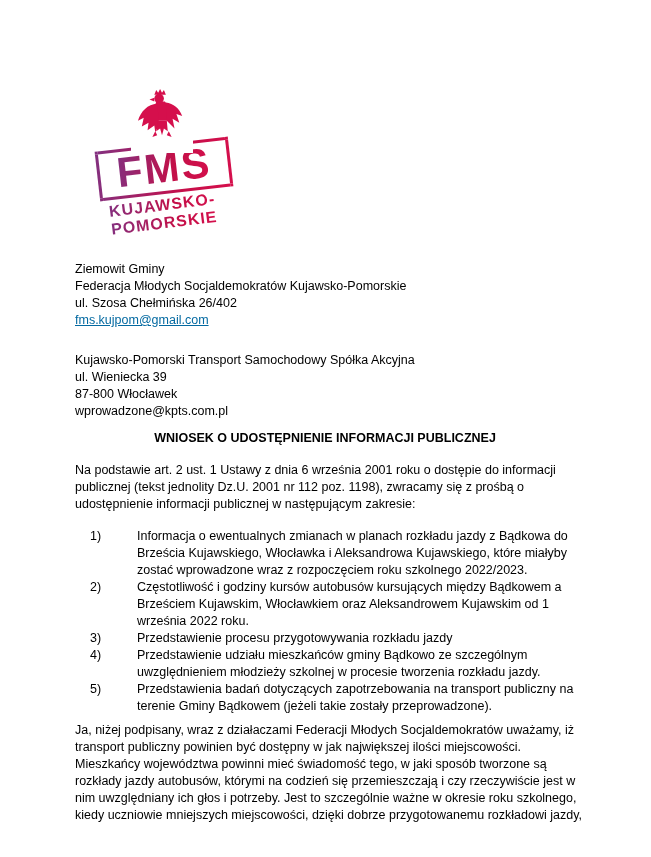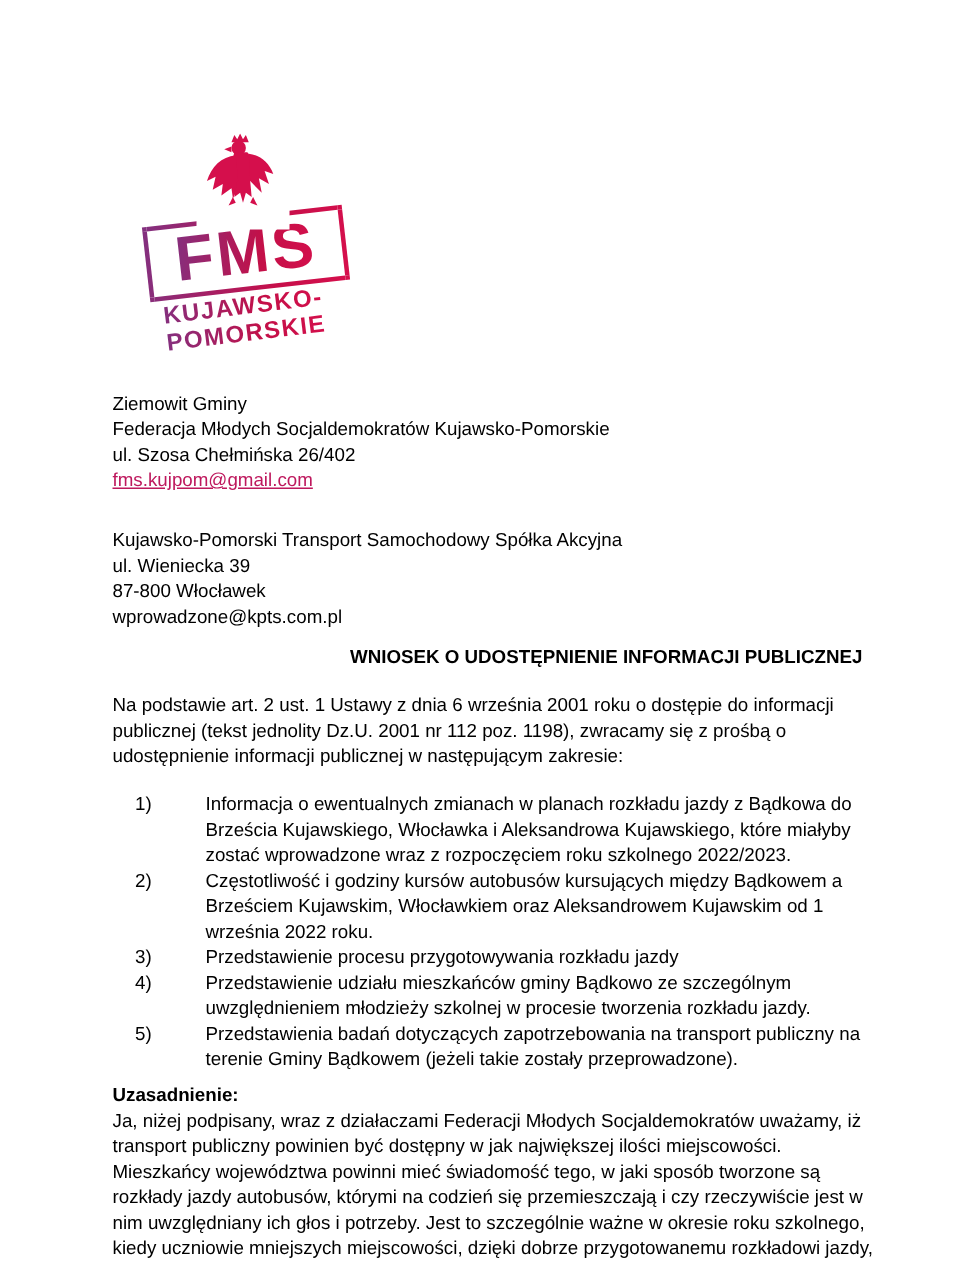--- a/index.html
+++ b/index.html
@@ -34,23 +34,23 @@
   }
   .region {
     left:108px; top:203px; transform:rotate(-7deg); transform-origin:left top;
     font-weight:bold; font-size:16px; line-height:18px; letter-spacing:1px;
     z-index:2;
   }
 
   
   .sender    { left:75px; top:261px; width:510px; }
   .sender div, .recipient div { height:17px; }
-  .email-link { color:#be185d; text-decoration:underline; cursor:pointer; }
+  .email-link { color:#0369a1; text-decoration:underline; cursor:pointer; }
   .recipient { left:75px; top:352px; width:500px; text-align:left; }
-  .doc-title { left:75px; top:430px; width:500px; text-align:right; font-weight:bold; }
+  .doc-title { left:75px; top:430px; width:500px; text-align:center; font-weight:bold; }
   .intro     { left:75px; top:462px; width:510px; }
   .request-list { left:75px; top:528px; width:514px; margin:0; padding:0; list-style:none; }
   .request-list li { display:flex; padding-left:15px; margin:0; }
   .request-list .num { flex:none; width:18px; }
   .request-list .txt { flex:1;margin-left:29px; }
   .justification { left:75px; top:722px; width:510px; }
   .just-heading { font-weight:bold; }
 </style>
 </head>
 <body>
@@ -115,15 +115,14 @@
     <span class="num">4)</span>
     <span class="txt">Przedstawienie udziału mieszkańców gminy Bądkowo ze szczególnym uwzględnieniem młodzieży szkolnej w procesie tworzenia rozkładu jazdy.</span>
   </li>
   <li>
     <span class="num">5)</span>
     <span class="txt">Przedstawienia badań dotyczących zapotrzebowania na transport publiczny na terenie Gminy Bądkowem (jeżeli takie zostały przeprowadzone).</span>
   </li>
 </ol>
 
 <div class="abs justification">
-  <div class="just-heading">Uzasadnienie:</div>
   <div>Ja, niżej podpisany, wraz z działaczami Federacji Młodych Socjaldemokratów uważamy, iż transport publiczny powinien być dostępny w jak największej ilości miejscowości. Mieszkańcy województwa powinni mieć świadomość tego, w jaki sposób tworzone są rozkłady jazdy autobusów, którymi na codzień się przemieszczają i czy rzeczywiście jest w nim uwzględniany ich głos i potrzeby. Jest to szczególnie ważne w okresie roku szkolnego, kiedy uczniowie mniejszych miejscowości, dzięki dobrze przygotowanemu rozkładowi jazdy,</div>
 </div>
 
 </body></html>

